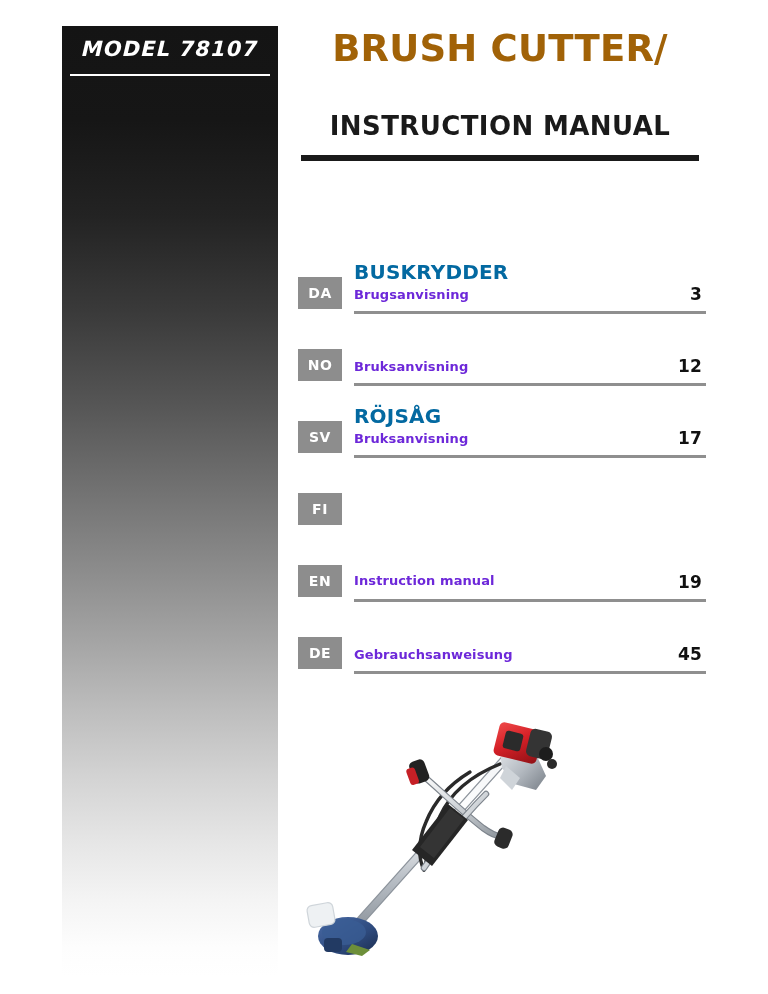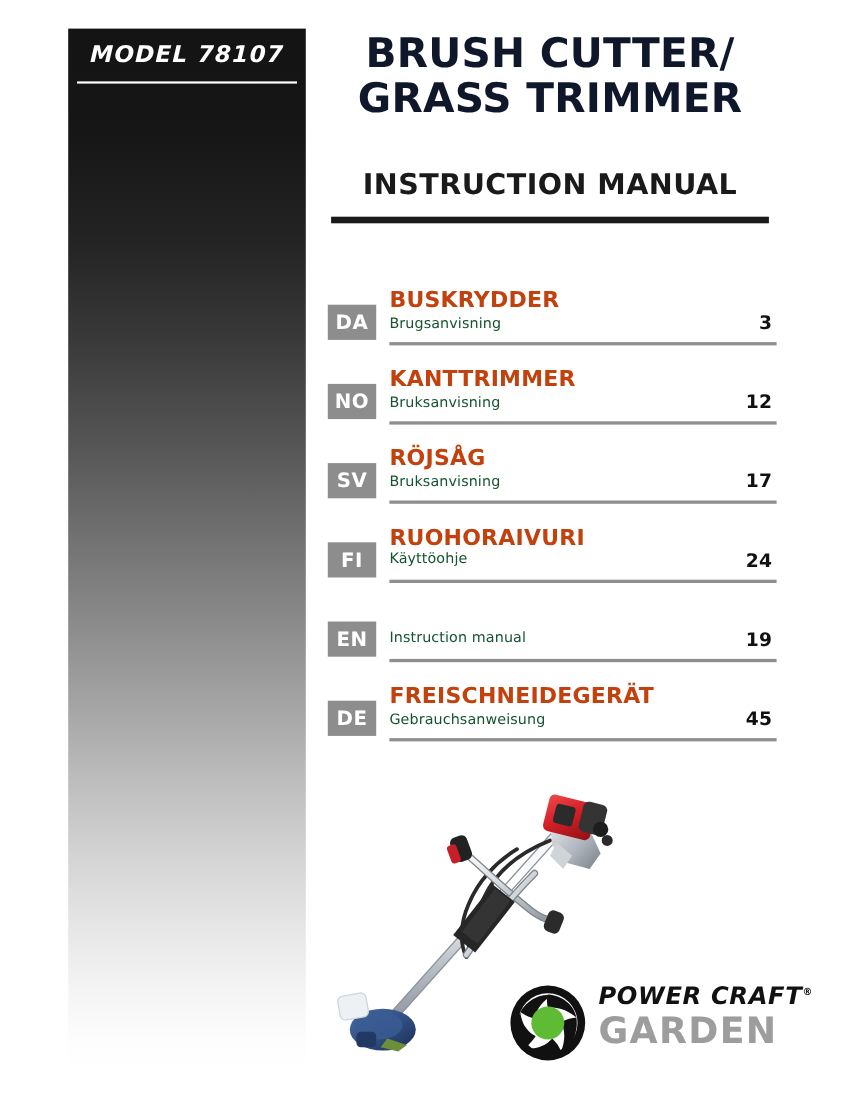--- a/index.html
+++ b/index.html
@@ -80,21 +80,21 @@
     left: 292px;
     top: 22px;
     width: 416px;
   }
 
   .main-title {
     font-size: 37px;
     font-weight: 800;
     line-height: 1.12;
     letter-spacing: 0.2px;
-    color: #0f172a;
+    color: #a16207;
     text-align: center;
     margin: 0;
     padding-top: 6px;
   }
   .main-title .l2 { display: block; }
 
   .subtitle {
     margin-top: 42px;
     font-size: 26px;
     font-weight: 800;
@@ -121,55 +121,55 @@
     height: 72px;
   }
   .lang-badge {
     position: absolute;
     left: 6px;
     top: 21px;
     width: 44px;
     height: 32px;
     background: #8d8d8d;
     color: #ffffff;
-    font-size: 18px;
+    font-size: 14px;
     font-weight: 800;
     display: flex;
     align-items: center;
     justify-content: center;
     letter-spacing: 0.5px;
   }
   .lang-body {
     position: absolute;
     left: 62px;
     right: 2px;
     top: 0;
     height: 100%;
   }
   .lang-title {
     position: absolute;
     left: 0;
     top: 4px;
     font-size: 20px;
     font-weight: 800;
-    color: #c2410c;
+    color: #0369a1;
     letter-spacing: 0.2px;
     white-space: nowrap;
   }
   .lang-title.small {
     font-size: 16.5px;
     top: 6px;
   }
   .lang-sub {
     position: absolute;
     left: 0;
     top: 31px;
     font-size: 13px;
-    font-weight: 400;
-    color: #14532d;
+    font-weight: 700;
+    color: #6d28d9;
     letter-spacing: 0.1px;
     white-space: nowrap;
   }
   .lang-sub.tight { top: 29px; }
   .lang-page {
     position: absolute;
     right: 4px;
     top: 28px;
     font-size: 17px;
     font-weight: 800;
@@ -249,81 +249,72 @@
     <div class="model-badge">
       <span class="model-badge-text">MODEL 78107</span>
     </div>
     <div class="model-rule"></div>
   </div>
 
   <div class="right-col">
 
     <div class="main-title">
       <span class="l1">BRUSH CUTTER/</span>
-      <span class="l2">GRASS TRIMMER</span>
     </div>
 
     <div class="subtitle">INSTRUCTION  MANUAL</div>
     <div class="subtitle-rule"></div>
 
     <div class="lang-list">
 
       <div class="lang-row">
         <div class="lang-badge">DA</div>
         <div class="lang-body">
           <div class="lang-title">BUSKRYDDER</div>
           <div class="lang-sub">Brugsanvisning</div>
           <div class="lang-page">3</div>
           <div class="lang-rule"></div>
         </div>
       </div>
 
       <div class="lang-row">
         <div class="lang-badge">NO</div>
         <div class="lang-body">
-          <div class="lang-title">KANTTRIMMER</div>
           <div class="lang-sub">Bruksanvisning</div>
           <div class="lang-page">12</div>
           <div class="lang-rule"></div>
         </div>
       </div>
 
       <div class="lang-row">
         <div class="lang-badge">SV</div>
         <div class="lang-body">
           <div class="lang-title">RÖJSÅG</div>
           <div class="lang-sub">Bruksanvisning</div>
           <div class="lang-page">17</div>
           <div class="lang-rule"></div>
         </div>
       </div>
 
       <div class="lang-row">
         <div class="lang-badge">FI</div>
-        <div class="lang-body">
-          <div class="lang-title">RUOHORAIVURI</div>
-          <div class="lang-sub tight">Käyttöohje</div>
-          <div class="lang-page">24</div>
-          <div class="lang-rule"></div>
-        </div>
       </div>
 
       <div class="lang-row">
         <div class="lang-badge">EN</div>
         <div class="lang-body">
           <div class="lang-sub tight">Instruction  manual</div>
           <div class="lang-page">19</div>
           <div class="lang-rule"></div>
         </div>
       </div>
 
       <div class="lang-row">
         <div class="lang-badge">DE</div>
         <div class="lang-body">
-          <div class="lang-title">FREISCHNEIDEGERÄT</div>
           <div class="lang-sub">Gebrauchsanweisung</div>
           <div class="lang-page">45</div>
           <div class="lang-rule"></div>
         </div>
       </div>
 
     </div>
   </div>
 
   <div class="product">
@@ -393,36 +384,14 @@
       <g>
         <ellipse cx="48" cy="238" rx="30" ry="19" fill="url(#blueG)"></ellipse>
         <ellipse cx="44" cy="234" rx="22" ry="13" fill="#3a5c93" opacity="0.8"></ellipse>
         <rect x="24" y="240" width="18" height="14" rx="4" fill="#223a63"></rect>
         <path d="M52 246 L 70 252 L 62 258 L 46 254 Z" fill="#6d8f3a"></path>
         <rect x="8" y="206" width="26" height="22" rx="5" transform="rotate(-10 21 217)" fill="#eef1f3" stroke="#cfd5da" stroke-width="1.2"></rect>
       </g>
     </svg>
   </div>
 
-  <div class="logo">
-    <div class="logo-mark">
-      <svg viewBox="0 0 72 72" width="72" height="72" xmlns="http://www.w3.org/2000/svg">
-        <g fill="#111111">
-          <path d="M36 2 A34 34 0 0 1 70 36 A34 34 0 0 1 36 70 A34 34 0 0 1 2 36 A34 34 0 0 1 36 2 Z
-                   M36 9 A27 27 0 0 0 9 36 A27 27 0 0 0 36 63 A27 27 0 0 0 63 36 A27 27 0 0 0 36 9 Z"></path>
-        </g>
-        <g fill="#111111">
-          <path d="M36 10 C 50 11, 60 20, 62 31 C 54 24, 45 21, 36 22 C 35 18, 35 13, 36 10 Z"></path>
-          <path d="M62 31 C 64 45, 58 57, 48 62 C 52 52, 52 43, 48 35 C 53 33, 58 31, 62 31 Z"></path>
-          <path d="M48 62 C 36 69, 23 67, 15 59 C 25 60, 34 57, 40 50 C 44 54, 47 58, 48 62 Z"></path>
-          <path d="M15 59 C 6 49, 5 36, 11 26 C 12 36, 17 44, 25 48 C 22 52, 18 57, 15 59 Z"></path>
-          <path d="M11 26 C 18 14, 30 9, 40 11 C 31 16, 26 23, 24 32 C 19 31, 14 28, 11 26 Z"></path>
-        </g>
-        <circle cx="36" cy="36" r="15" fill="#5fbb34"></circle>
-      </svg>
-    </div>
-    <div class="logo-words">
-      <div class="logo-power"><span>POWER CRAFT</span><span class="logo-reg">®</span></div>
-      <div class="logo-garden">GARDEN</div>
-    </div>
-  </div>
 
 </div>
 
 </body></html>

